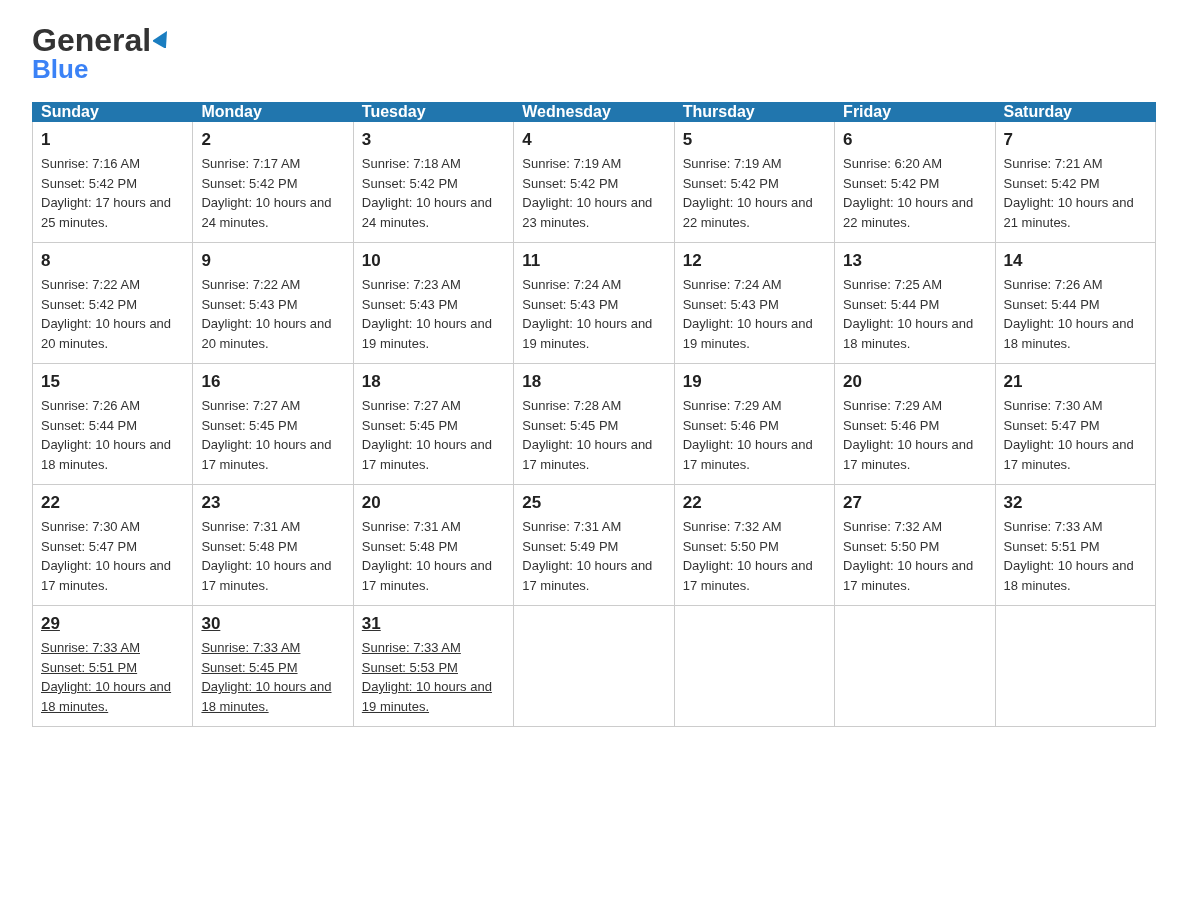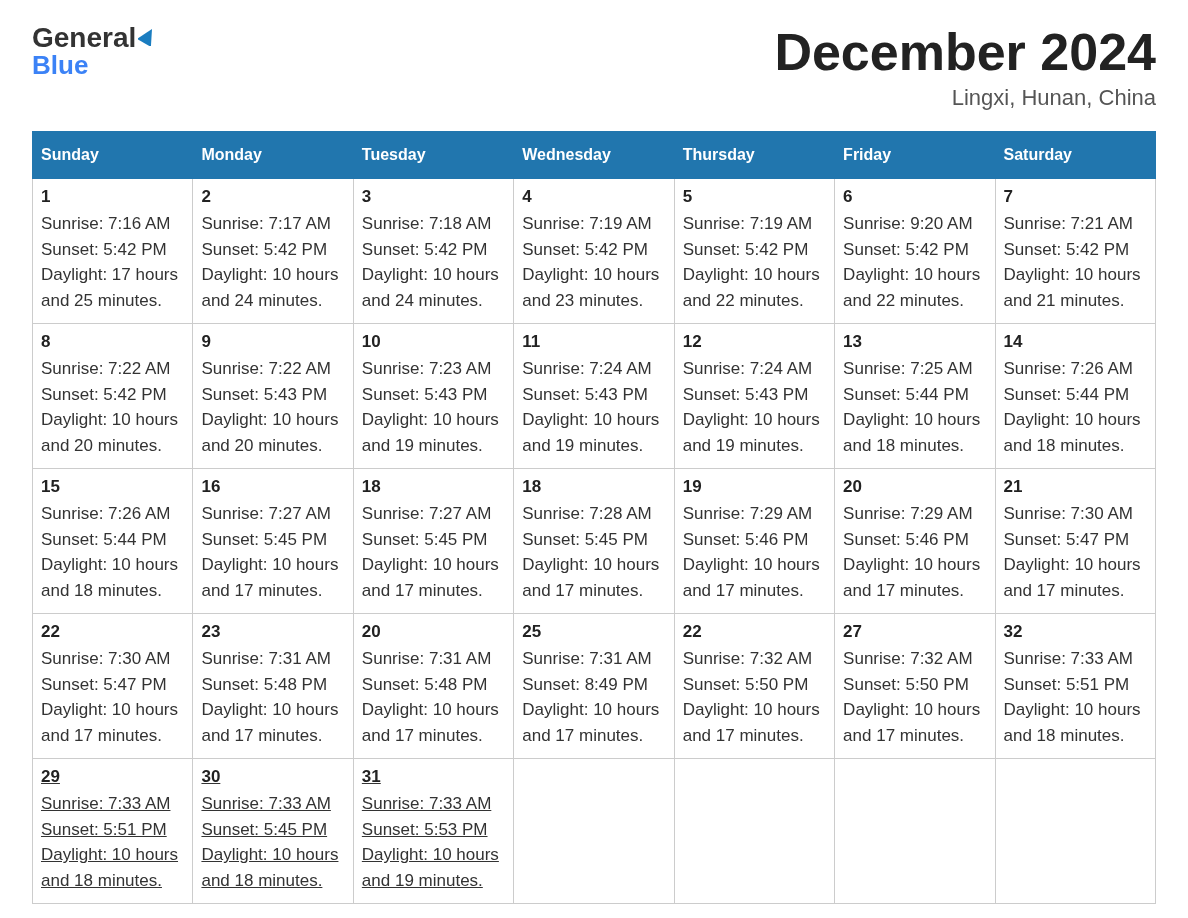--- a/index.html
+++ b/index.html
@@ -15,21 +15,21 @@
       justify-content: space-between;
       align-items: flex-start;
       margin-bottom: 20px;
     }
     .logo {
       display: flex;
       flex-direction: column;
       align-items: flex-start;
     }
     .logo-general {
-      font-size: 28px;
+      font-size: 32px;
       font-weight: bold;
       color: #333;
       line-height: 1;
     }
     .logo-blue {
       font-size: 26px;
       font-weight: bold;
       color: #3b82f6;
       line-height: 1;
     }
@@ -54,41 +54,41 @@
     table {
       width: 100%;
       border-collapse: collapse;
       table-layout: fixed;
     }
     thead tr th {
       background: #2176ae;
       color: #fff;
       font-size: 16px;
       font-weight: bold;
-      padding: 14px 8px;
+      padding: 0 8px;
       text-align: left;
       border: 1px solid #2176ae;
     }
     tbody tr td {
       vertical-align: top;
       border: 1px solid #ccc;
       padding: 8px 8px 10px 8px;
       font-size: 13px;
       color: #333;
       height: 110px;
     }
     tbody tr td .day-num {
       font-size: 17px;
       font-weight: bold;
       color: #222;
       display: block;
       margin-bottom: 4px;
     }
     tbody tr td .day-info {
-      font-size: 17px;
+      font-size: 13px;
       line-height: 1.5;
       color: #333;
     }
     tbody tr:last-child td {
       height: 90px;
       text-decoration: underline;
     }
     .empty-cell {
       background: #fff;
     }
@@ -103,24 +103,20 @@
       <span style="display:inline-block;margin-left:2px;">
         <svg width="20" height="20" viewBox="0 0 20 20">
           <polygon points="10,2 18,18 2,18" fill="#1a7dc0" transform="rotate(30,10,10)"></polygon>
         </svg>
       </span>
     </div>
     <div class="logo-row">
       <span class="logo-blue">Blue</span>
     </div>
   </div>
-  <div class="title-block">
-    <div class="calendar-title">December 2024</div>
-    <div class="calendar-subtitle">Lingxi, Hunan, China</div>
-  </div>
 </div>
 
 <table>
   <thead>
     <tr>
       <th>Sunday</th>
       <th>Monday</th>
       <th>Tuesday</th>
       <th>Wednesday</th>
       <th>Thursday</th>
@@ -166,21 +162,21 @@
           <span class="day-num">5</span>
           <div class="day-info">
             <span>Sunrise: 7:19 AM</span><br>
             <span>Sunset: 5:42 PM</span><br>
             <span>Daylight: 10 hours and 22 minutes.</span>
           </div>
         </td>
         <td>
           <span class="day-num">6</span>
           <div class="day-info">
-            <span>Sunrise: 9:20 AM</span><br>
+            <span>Sunrise: 6:20 AM</span><br>
             <span>Sunset: 5:42 PM</span><br>
             <span>Daylight: 10 hours and 22 minutes.</span>
           </div>
         </td>
         <td>
           <span class="day-num">7</span>
           <div class="day-info">
             <span>Sunrise: 7:21 AM</span><br>
             <span>Sunset: 5:42 PM</span><br>
             <span>Daylight: 10 hours and 21 minutes.</span>
@@ -325,21 +321,21 @@
           <div class="day-info">
             <span>Sunrise: 7:31 AM</span><br>
             <span>Sunset: 5:48 PM</span><br>
             <span>Daylight: 10 hours and 17 minutes.</span>
           </div>
         </td>
         <td>
           <span class="day-num">25</span>
           <div class="day-info">
             <span>Sunrise: 7:31 AM</span><br>
-            <span>Sunset: 8:49 PM</span><br>
+            <span>Sunset: 5:49 PM</span><br>
             <span>Daylight: 10 hours and 17 minutes.</span>
           </div>
         </td>
         <td>
           <span class="day-num">22</span>
           <div class="day-info">
             <span>Sunrise: 7:32 AM</span><br>
             <span>Sunset: 5:50 PM</span><br>
             <span>Daylight: 10 hours and 17 minutes.</span>
           </div>

